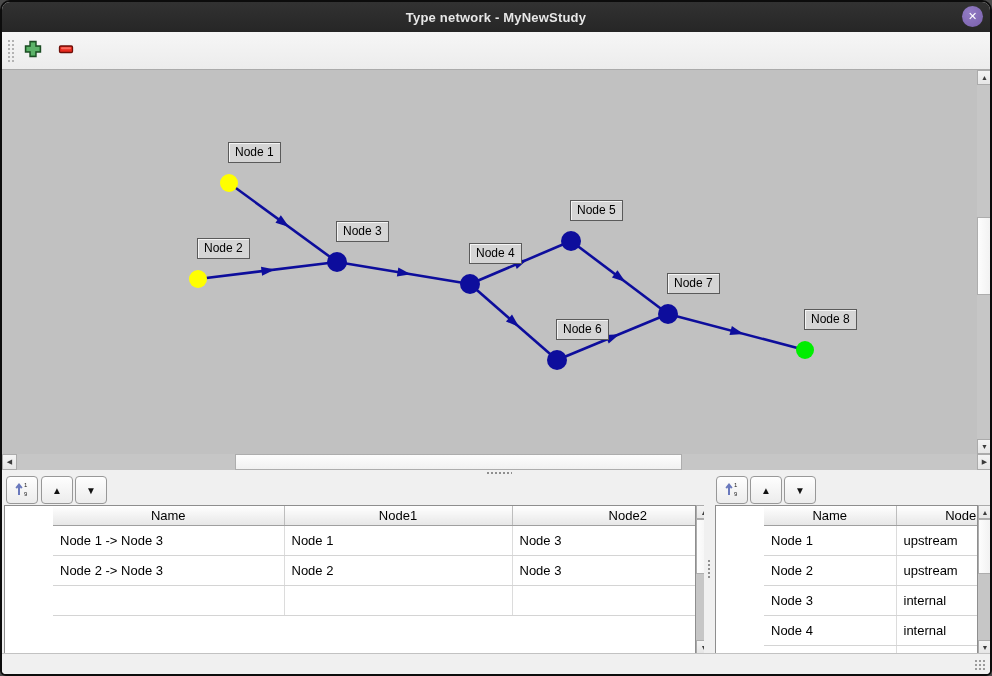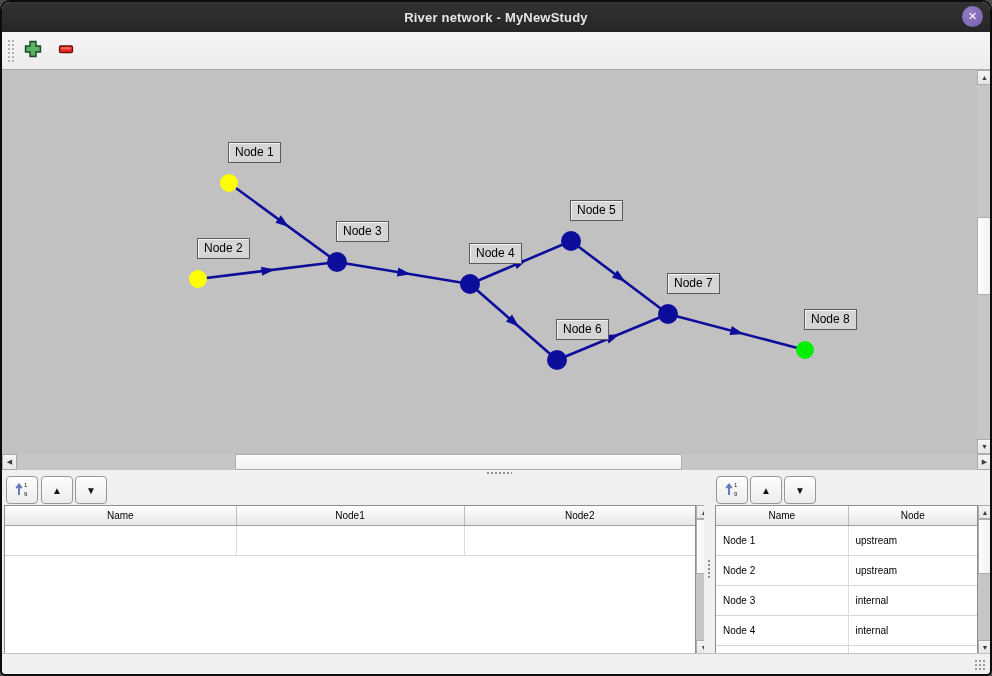--- a/index.html
+++ b/index.html
@@ -38,40 +38,40 @@
     background-image:radial-gradient(circle,#8f8f8f 1px,transparent 1.2px);background-size:4px 4px;}
   .vsplit{position:absolute;left:702px;top:473px;width:11px;height:182px;background:#f0f0f0;}
   .vsplit-dots{position:absolute;left:3px;top:84px;width:4px;height:20px;
     background-image:radial-gradient(circle,#8f8f8f 1px,transparent 1.2px);background-size:4px 4px;}
   
   .bottom{position:absolute;left:0;top:473px;right:0;height:182px;background:#f0f0f0;}
   .tool-btn{position:absolute;top:1px;width:30px;height:26px;border:1px solid #989898;border-radius:4px;
     background:linear-gradient(#fefefe,#ececec);display:flex;align-items:center;justify-content:center;
     font-size:10px;color:#111;cursor:pointer;}
   .table-box{position:absolute;top:30px;background:#fff;border:1px solid #8e8e8e;box-sizing:border-box;overflow:hidden;}
-  table.grid{border-collapse:collapse;table-layout:fixed;font-size:10px;color:#000;}
+  table.grid{border-collapse:collapse;table-layout:fixed;font-size:13px;color:#000;margin-left:48px;}
   table.grid th{height:19px;font-weight:normal;text-align:center;
     background:linear-gradient(#ffffff,#e7e7e7);border-right:1px solid #bdbdbd;border-bottom:1px solid #9f9f9f;
     overflow:hidden;padding:0;}
   table.grid th:last-child{border-right:none;}
   table.grid td{height:29px;border-right:1px solid #dcdcdc;border-bottom:1px solid #d4d4d4;
     padding:0 0 0 7px;overflow:hidden;white-space:nowrap;background:#fff;}
   table.grid td:last-child{border-right:none;}
   
   .statusbar{position:absolute;left:0;bottom:0;right:0;height:20px;background:#f0f0f0;border-top:1px solid #c2c2c2;}
   .grip{position:absolute;right:4px;bottom:3px;width:12px;height:12px;
     background-image:radial-gradient(circle,#9b9b9b 1px,transparent 1.2px);background-size:4px 4px;}
 </style>
 </head>
 <body>
 
 <div class="window">
 
   <div class="titlebar">
-    <span class="title-text">River network - MyNewStudy</span>
+    <span class="title-text">Type network - MyNewStudy</span>
     <div class="close-btn">
       <span>✕</span>
     </div>
   </div>
 
   <div class="main-toolbar">
     <div class="tb-handle"></div>
     <div class="tb-btn" style="left:19px;">
       <span>
         <svg width="20" height="20" viewBox="0 0 20 20">
@@ -186,20 +186,30 @@
           </colgroup>
           <thead>
             <tr>
               <th>Name</th>
               <th>Node1</th>
               <th>Node2</th>
             </tr>
           </thead>
           <tbody>
             <tr>
+              <td>Node 1 -&gt; Node 3</td>
+              <td>Node 1</td>
+              <td>Node 3</td>
+            </tr>
+            <tr>
+              <td>Node 2 -&gt; Node 3</td>
+              <td>Node 2</td>
+              <td>Node 3</td>
+            </tr>
+            <tr>
               <td>&nbsp;</td>
               <td>&nbsp;</td>
               <td>&nbsp;</td>
             </tr>
           </tbody>
         </table>
     </div>
 
     <div class="sb" style="left:694px;top:30px;width:16px;height:149px;">
       <div class="sb-btn" style="left:0;top:0;width:16px;height:14px;">

